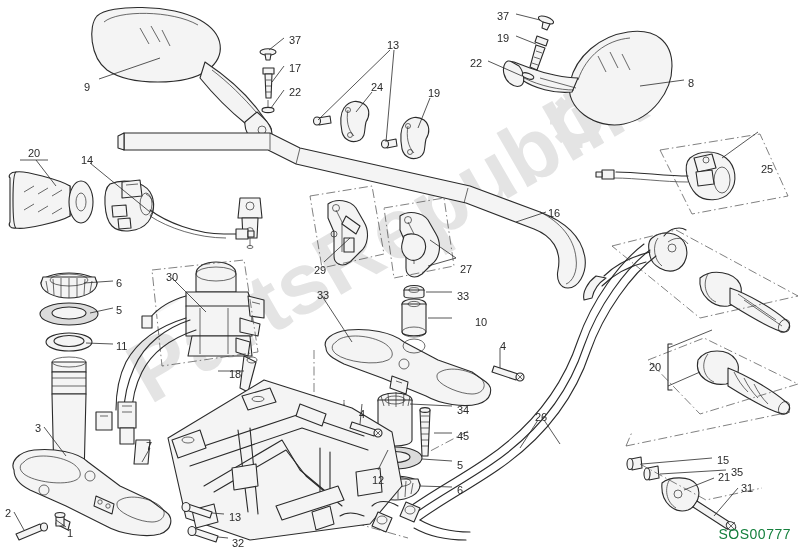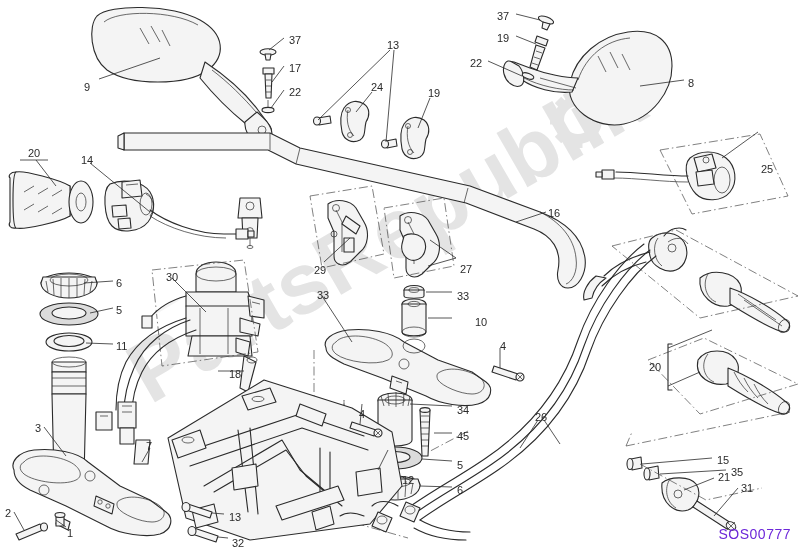--- a/index.html
+++ b/index.html
@@ -2,21 +2,21 @@
 <html><head>
 <meta charset="utf-8">
 <style>
   html,body{margin:0;padding:0;background:#ffffff;}
   body{width:799px;height:548px;overflow:hidden;font-family:"Liberation Sans",sans-serif;}
   #sheet{position:relative;width:799px;height:548px;background:#ffffff;}
   #art{position:absolute;left:0;top:0;width:799px;height:548px;}
   .lbl{position:absolute;font-family:"Liberation Sans",sans-serif;font-size:11px;color:#2b2b2b;
        line-height:1;white-space:nowrap;user-select:none;}
   .code{position:absolute;right:8px;bottom:6px;font-family:"Liberation Sans",sans-serif;
-        font-size:14px;letter-spacing:.5px;color:#6d28d9;}
+        font-size:14px;letter-spacing:.5px;color:#15803d;}
   svg{display:block;}
 </style>
 </head>
 <body>
 
 <div id="sheet">
 
   <svg id="art" viewBox="0 0 799 548">
     <defs>
       <style>
@@ -580,21 +580,21 @@
       <div class="lbl" style="left: 475px; top: 317px;">10</div>
       <div class="lbl" style="left: 221px; top: 369px; margin-left: 8px;">18</div>
       <div class="lbl" style="left: 35px; top: 423px;">3</div>
       <div class="lbl" style="left: 146px; top: 441px;">7</div>
       <div class="lbl" style="left: 500px; top: 341px;">4</div>
       <div class="lbl" style="left: 457px; top: 405px;">34</div>
       <div class="lbl" style="left: 457px; top: 431px;">45</div>
       <div class="lbl" style="left: 457px; top: 460px;">5</div>
       <div class="lbl" style="left: 457px; top: 485px;">6</div>
       <div class="lbl" style="left: 359px; top: 409px;">4</div>
-      <div class="lbl" style="left: 372px; top: 475px; margin-left: 30px;">12</div>
+      <div class="lbl" style="left: 372px; top: 475px;">12</div>
       <div class="lbl" style="left: 535px; top: 412px;">26</div>
       <div class="lbl" style="left: 649px; top: 362px;">20</div>
       <div class="lbl" style="left: 229px; top: 512px;">13</div>
       <div class="lbl" style="left: 232px; top: 538px;">32</div>
       <div class="lbl" style="left: 5px; top: 508px;">2</div>
       <div class="lbl" style="left: 67px; top: 528px;">1</div>
       <div class="lbl" style="left: 717px; top: 455px;">15</div>
       <div class="lbl" style="left: 731px; top: 467px;">35</div>
       <div class="lbl" style="left: 718px; top: 472px;">21</div>
       <div class="lbl" style="left: 741px; top: 483px;">31</div>

